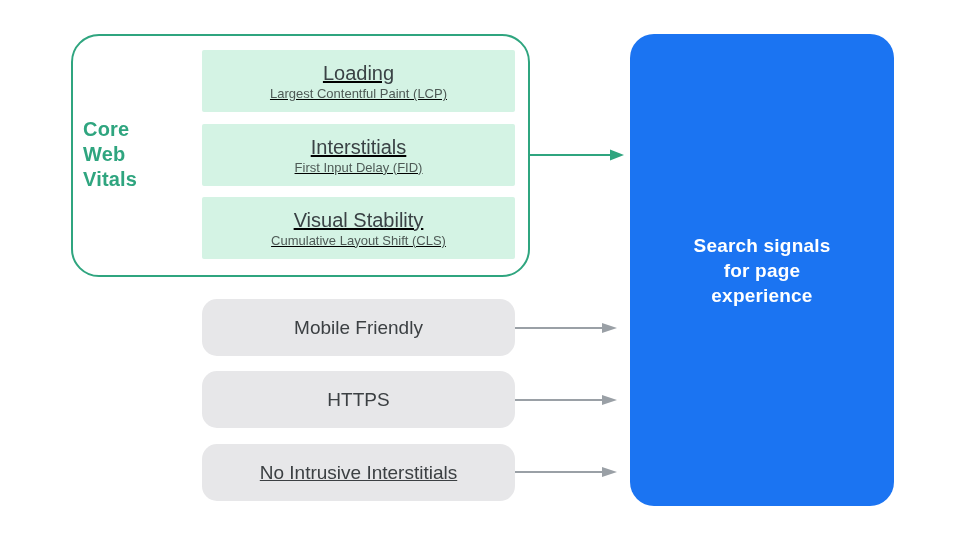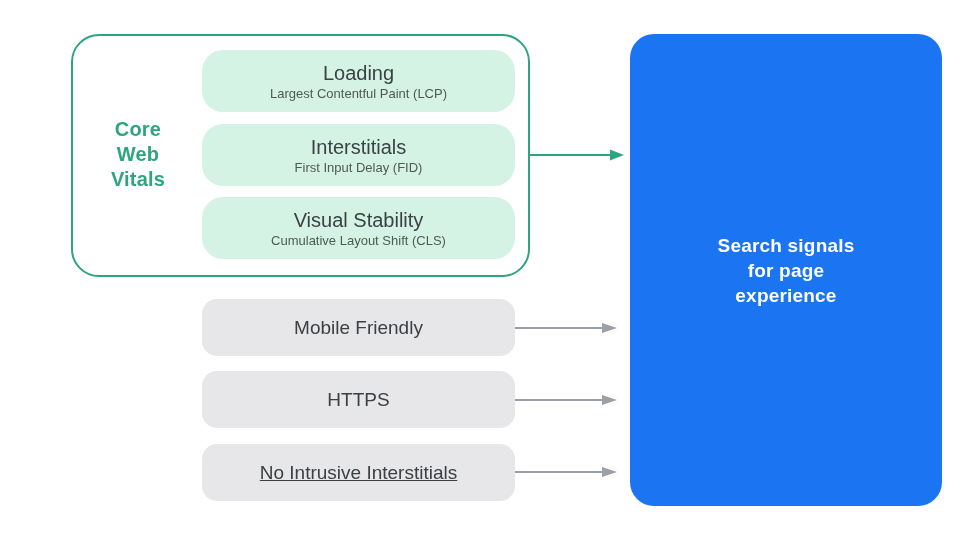--- a/index.html
+++ b/index.html
@@ -25,42 +25,43 @@
     height: 239px;
     border: 2px solid var(--teal, #2fa57f);
     border-radius: 28px;
     background: transparent;
   }
   .cwv-label {
     position: absolute;
     left: 83px;
     top: 117px;
     width: 110px;
-    text-align: center;
+    text-align: left;
     font-size: 20px;
     font-weight: 700;
     line-height: 25px;
     color: var(--teal, #2fa57f);
     white-space: pre-line;
     letter-spacing: 0.2px;
   }
 
   
   .vital-card {
     position: absolute;
     left: 202px;
     width: 313px;
     height: 62px;
     background: var(--mint, #d4f3e4);
-    border-radius: 21px;
+    border-radius: 2px;
     display: flex;
     flex-direction: column;
     align-items: center;
     justify-content: center;
     text-align: left;
+    text-decoration: underline;
   }
   .vital-card.pos-0 { top: 50px; }
   .vital-card.pos-1 { top: 124px; }
   .vital-card.pos-2 { top: 197px; }
   .vital-title {
     font-size: 20px;
     font-weight: 500;
     color: var(--title-text, #3a4245);
     line-height: 24px;
   }
@@ -89,21 +90,21 @@
   }
   .signal-card.pos-0 { top: 299px; }
   .signal-card.pos-1 { top: 371px; }
   .signal-card.pos-2 { top: 444px; text-decoration: underline; }
 
   
   .result-box {
     position: absolute;
     left: 630px;
     top: 34px;
-    width: 312px;
+    width: 264px;
     height: 472px;
     background: var(--blue, #1b74f2);
     border-radius: 24px;
     display: flex;
     align-items: center;
     justify-content: center;
   }
   .result-label {
     color: var(--result-text, #ffffff);
     font-size: 19px;

